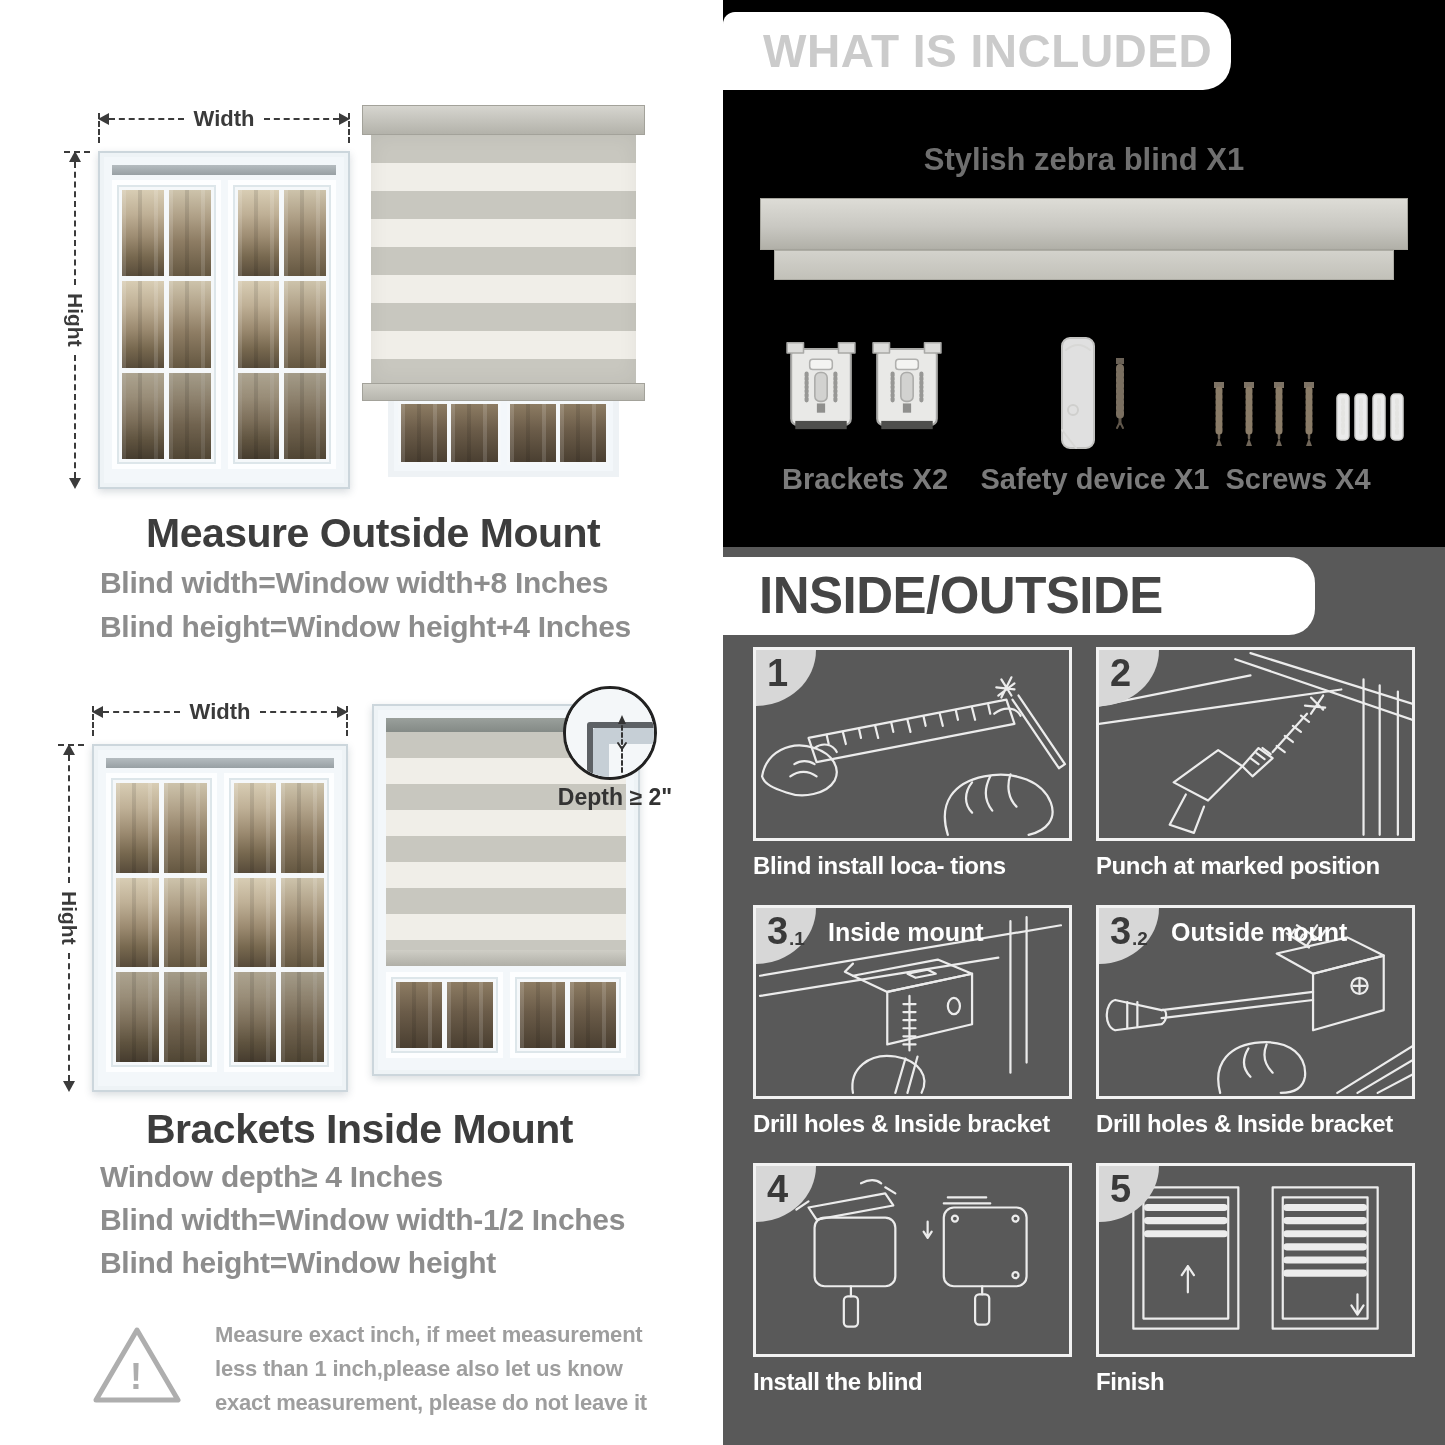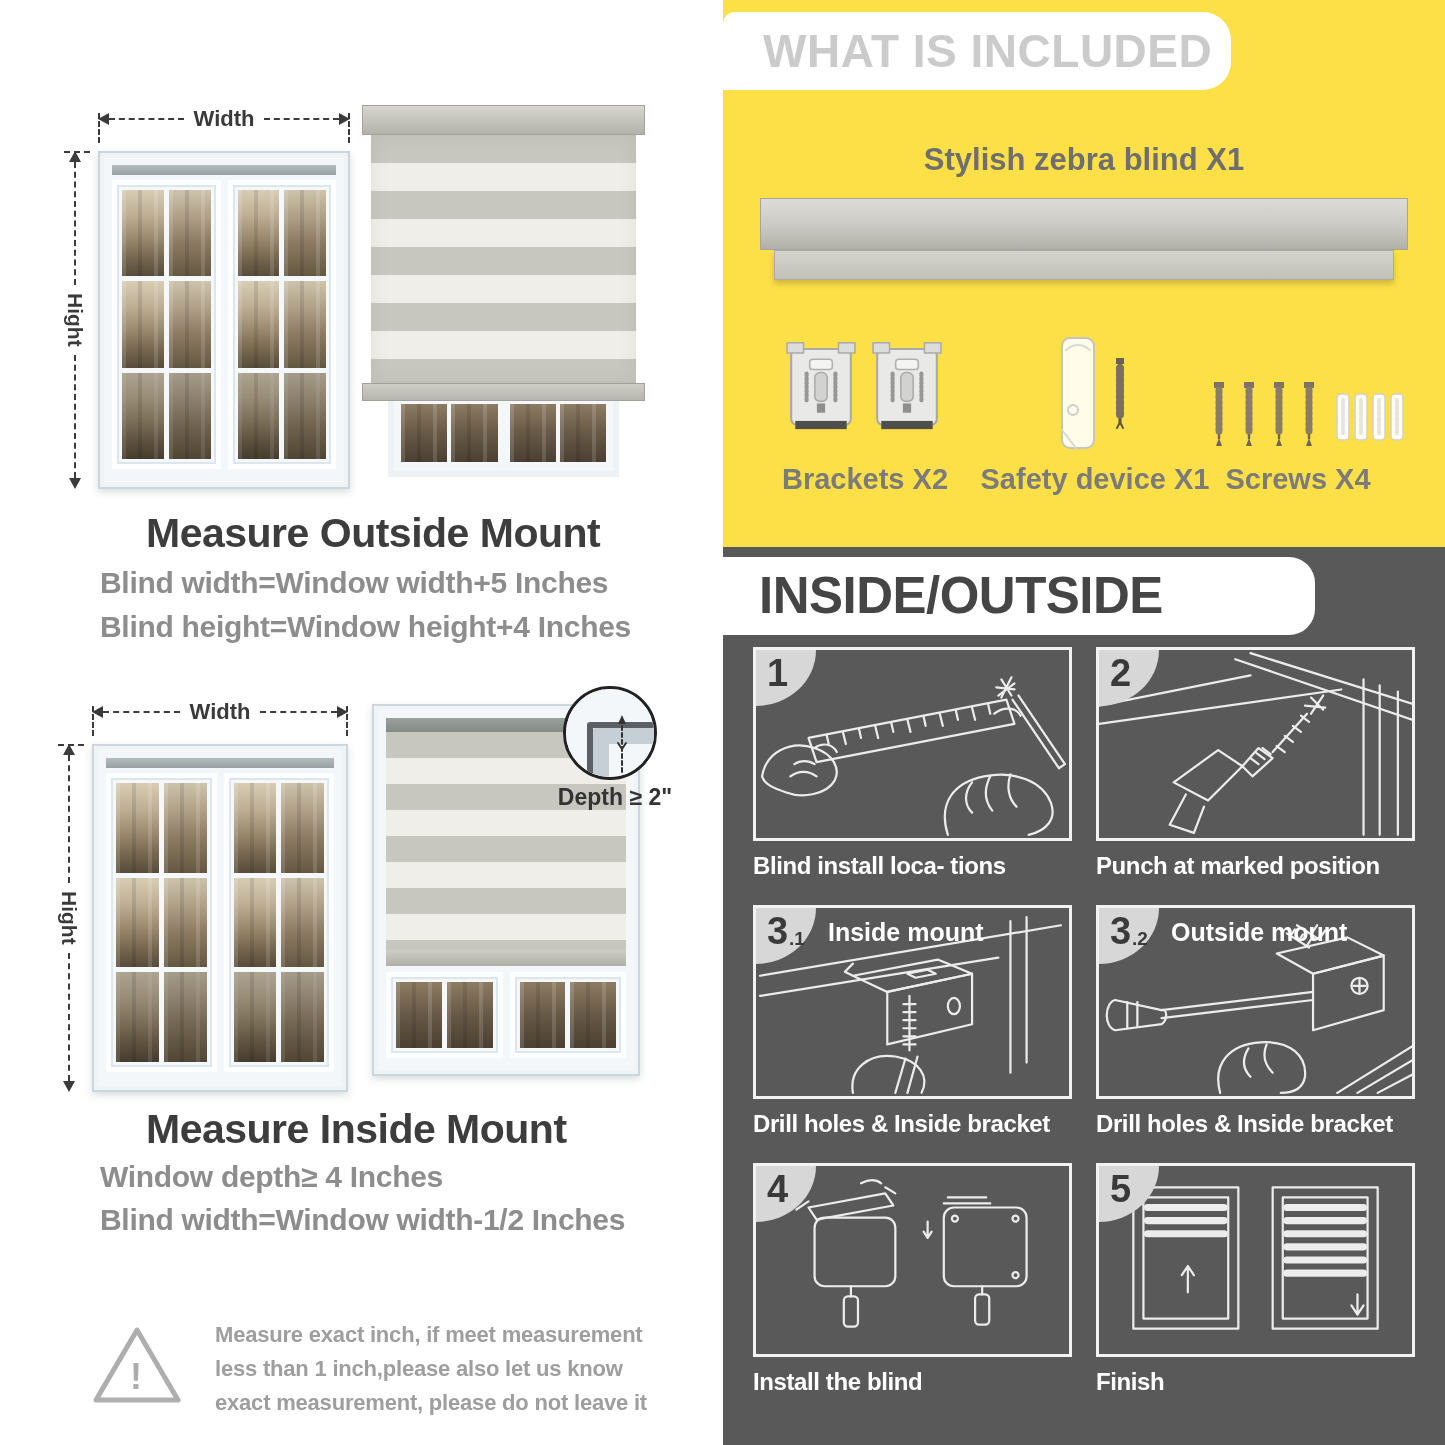--- a/index.html
+++ b/index.html
@@ -62,21 +62,21 @@
   .win2 .rail2{height:16px;background:linear-gradient(#cfcec6,#b0afa7);}
   .win2 .sashes{height:86px;margin-top:6px;}
   
   .callout{position:absolute;width:94px;height:94px;border-radius:50%;border:3px solid #222;
     background:#f4f7f9;overflow:hidden;box-sizing:border-box;z-index:5;}
   .depth-lab{position:absolute;font-size:23px;font-weight:bold;color:#333;text-align:center;}
   
   .warn-text{font-size:22px;font-weight:600;color:#9e9e9e;line-height:34px;letter-spacing:-.2px;}
   .warn-mark{position:absolute;font-size:36px;font-weight:bold;color:#adadad;}
   
-  .right-top{left:723px;top:0;width:722px;height:547px;background:#fde047;}
+  .right-top{left:723px;top:0;width:722px;height:547px;background:#000000;}
   .right-bottom{left:723px;top:547px;width:722px;height:898px;background:#595959;}
   .included-header{position:absolute;left:0;top:12px;width:508px;height:78px;background:#fff;
     border-radius:12px 28px 28px 0;color:#cbcbcb;font-size:46px;font-weight:bold;line-height:78px;
     padding-left:40px;letter-spacing:.5px;box-sizing:border-box;}
   .product-label{position:absolute;left:0;top:142px;width:100%;text-align:center;
     font-size:31px;font-weight:bold;color:#6f6f6f;}
   .rail-main{position:absolute;left:37px;top:198px;width:648px;height:52px;
     background:linear-gradient(180deg,#dddcd6 0%,#c9c8c2 55%,#b1b0a8 100%);border:1px solid #a6a59d;box-sizing:border-box;}
   .rail-sub{position:absolute;left:51px;top:250px;width:620px;height:30px;
     background:linear-gradient(180deg,#d3d2cc,#c2c1b9);border:1px solid #adaca4;box-sizing:border-box;
@@ -160,21 +160,21 @@
           </div>
         <div class="wu">
             <div class="pane dark"></div>
             <div class="pane dark"></div>
           </div>
       </div>
     </div>
   </div>
 
   <div class="abs sec-title" style="left:100px;top:510px;">Measure Outside Mount</div>
-  <div class="abs sec-line" style="left:100px;top:566px;">Blind width=Window width+5 Inches</div>
+  <div class="abs sec-line" style="left:100px;top:566px;">Blind width=Window width+8 Inches</div>
   <div class="abs sec-line" style="left:100px;top:610px;">Blind height=Window height+4 Inches</div>
 
   <div class="abs" style="left:0;top:682px;width:710px;height:420px;">
     <div class="meas-fig" style="left:58px;top:18px;width:290px;height:392px;">
       <div class="meas-h">
         <i class="ah l"></i>
         <i class="seg"></i>
         <span class="mlab">Width</span>
         <i class="seg"></i>
         <i class="ah r"></i>
@@ -236,23 +236,24 @@
         <path d="M34 88 V46 H88" stroke="#c6cfd6" stroke-width="18" fill="none"></path>
         <path d="M24 88 V36 H88" stroke="#5d6165" stroke-width="6" fill="none"></path>
         <line x1="56" y1="30" x2="56" y2="84" stroke="#333" stroke-width="2" stroke-dasharray="4 3"></line>
         <path d="M56 26 l-4 9 h8 z" fill="#333" stroke="none"></path>
         <path d="M56 60 l-4 -6 M56 60 l4 -6" stroke="#333" stroke-width="2"></path>
       </svg>
     </div>
     <div class="depth-lab" style="left:540px;top:102px;width:150px;">Depth ≥ 2"</div>
   </div>
 
-  <div class="abs sec-title" style="left:100px;top:1106px;">Measure Inside Mount</div>
+  <div class="abs sec-title" style="left:100px;top:1106px;">Brackets Inside Mount</div>
   <div class="abs sec-line" style="left:100px;top:1160px;">Window depth≥ 4 Inches</div>
   <div class="abs sec-line" style="left:100px;top:1203px;">Blind width=Window width-1/2 Inches</div>
+  <div class="abs sec-line" style="left:100px;top:1246px;">Blind height=Window height</div>
 
   <div class="abs" style="left:90px;top:1318px;width:570px;height:110px;">
     <svg class="hw" style="position:absolute;left:0;top:6px;" width="94" height="84" viewBox="0 0 94 84">
       <path d="M47 6 L88 76 H6 Z" fill="none" stroke="#aeaeae" stroke-width="5" stroke-linejoin="round"></path>
     </svg>
     <span class="warn-mark" style="left:40px;top:38px;">!</span>
     <div class="warn-text" style="position:absolute;left:125px;top:0;width:445px;">Measure exact inch, if meet measurement less than 1 inch,please also let us know exact measurement, please do not leave it</div>
   </div>
 
   <div class="abs right-top">

